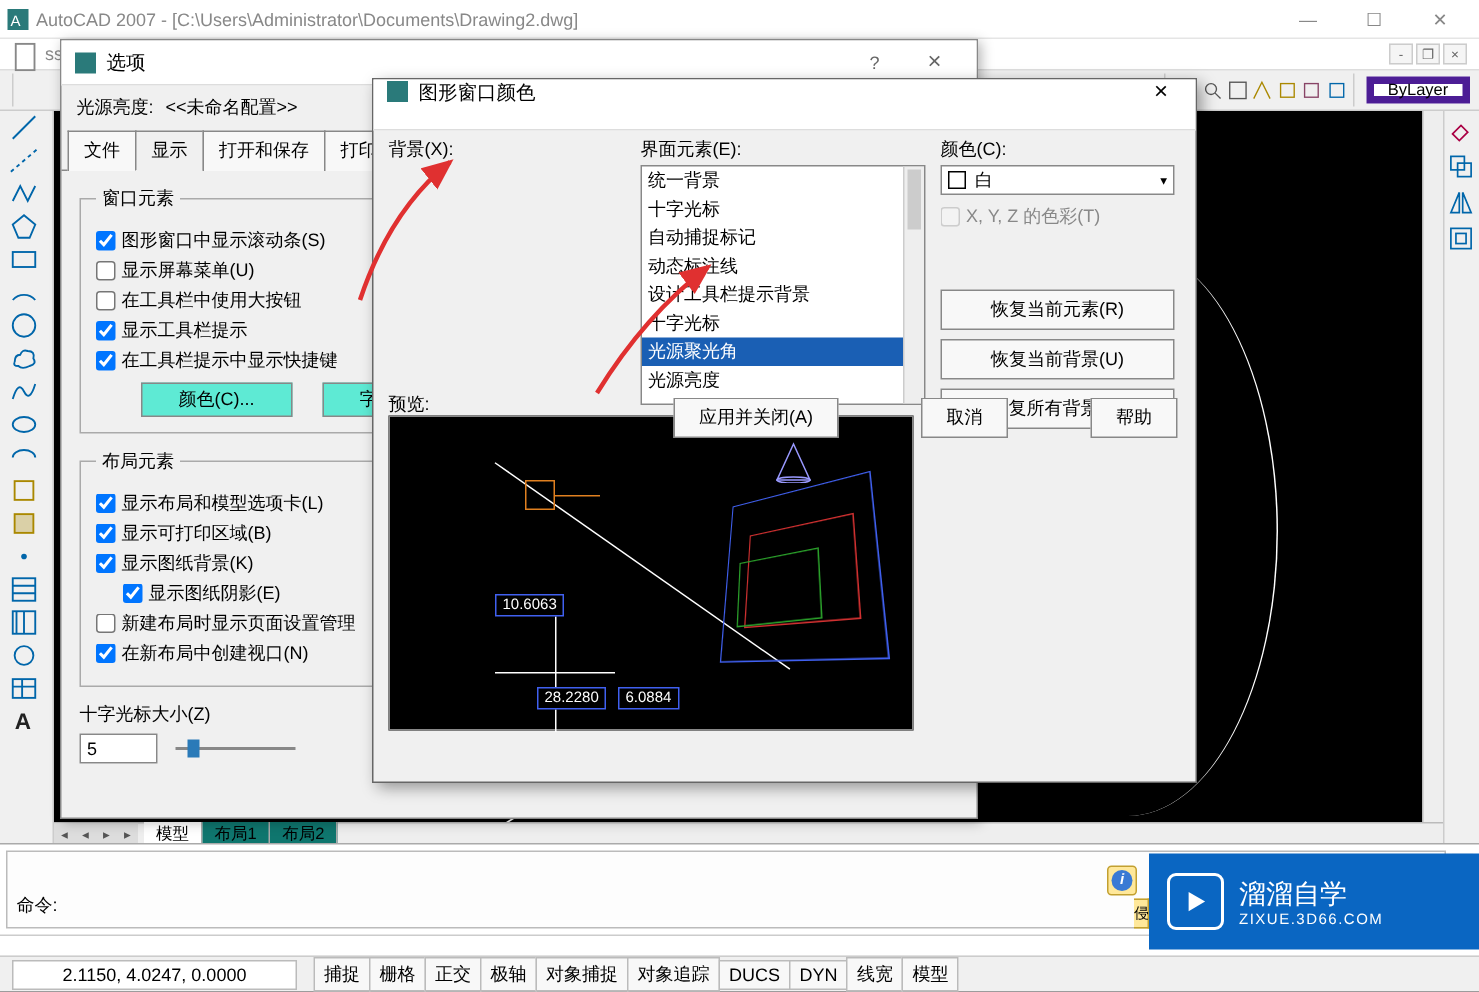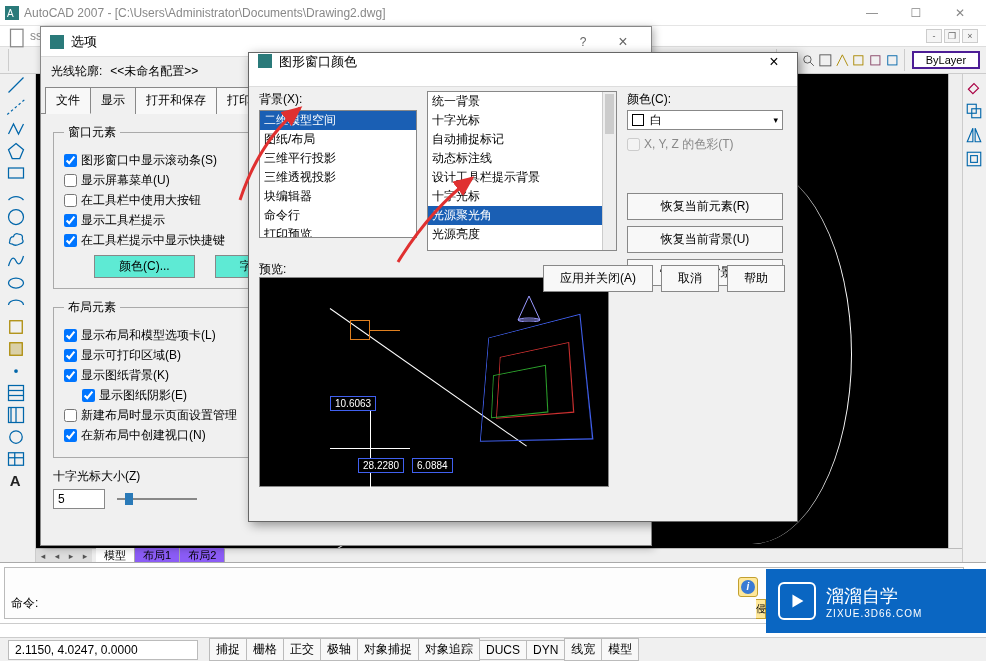--- a/index.html
+++ b/index.html
@@ -15,54 +15,54 @@
 .toolbar2 { height: 20px; background: #fff; display: flex; align-items: center; padding-left: 8px; }
 .toolbar2 .tb-icon { width: 20px; height: 16px; margin-right: 2px; }
 .toolbar2 .ss { color: #888; }
 .toolbar2 .right { margin-left: auto; display: flex; gap: 2px; padding-right: 8px; }
 .toolbar2 .smallbtn { width: 16px; height: 14px; border: 1px solid #ccc; background: #f5f5f5; display:flex;align-items:center;justify-content:center;font-size:9px;color:#666;}
 
 
 .toolbar3 { height: 28px; background: #f0f0f0; border-top: 1px solid #ddd; border-bottom: 1px solid #ccc; display: flex; align-items: center; padding: 0 6px; gap: 2px; }
 .toolbar3 .sep { width: 6px; height: 22px; background: transparent; border-left: 1px solid #ccc; margin: 0 2px;}
 .toolbar3 .tbtn { width: 22px; height: 22px; display:flex;align-items:center;justify-content:center; }
-.toolbar3 .bylayer { width: 100px; height: 18px; border: 2px solid #4c1d95; background:#fff; display:flex;align-items:center;justify-content:center;font-size:11px;}
+.toolbar3 .bylayer { width: 100px; height: 18px; border: 5px solid #4c1d95; background:#fff; display:flex;align-items:center;justify-content:center;font-size:11px;}
 
 
 .lefttb { position: absolute; left: 0; top: 74px; width: 36px; background: #f0f0f0; border-right: 1px solid #ccc; display: flex; flex-direction: column; padding: 2px 6px; gap:4px; height: 488px;}
 .lefttb .ltbtn { width: 20px; height: 18px; display:flex;align-items:center;justify-content:center; }
 
 
 .righttb { position: absolute; right: 0; top: 74px; width: 24px; background: #f0f0f0; border-left: 1px solid #ccc; display: flex; flex-direction: column; padding: 4px 2px; gap: 6px; height: 488px;}
 .righttb .rtbtn { width: 18px; height: 18px;}
 
 
 .canvas-area { position: absolute; left: 36px; top: 74px; right: 24px; height: 488px; background: #000; }
 .canvas-area .axis-x { position:absolute; left:80px; bottom:20px; width:40px; height:1px; background:#fff;}
 .canvas-area .axis-x-arrow { position:absolute; left:118px; bottom:17px; color:#fff; font-size:10px;}
 .canvas-area .axis-x-label { position:absolute; left:136px; bottom:14px; color:#fff; font-size:11px;}
 .canvas-area .axis-origin { position:absolute; left:78px; bottom:18px; width:5px;height:5px;border:1px solid #fff;}
 .canvas-area .axis-y { position:absolute; left:80px; bottom:20px; width:1px; height:24px; background:#fff;}
 .canvas-area .scrollbar-h { position:absolute; left:0; bottom:0; right:0; height:14px; background:#eee; border-top:1px solid #bbb;}
 .canvas-area .scrollbar-v { position:absolute; right:0; top:0; bottom:14px; width:14px; background:#eee; border-left:1px solid #bbb;}
 .canvas-area .sarrow { width:14px;height:14px; background:#ddd; position:absolute; display:flex;align-items:center;justify-content:center;font-size:9px;color:#555;}
-.canvas-area .tabbtn { height:14px; padding:0 8px; background:#8b5cf6; border-right:1px solid #aaa; display:inline-flex;align-items:center;font-size:11px;}
+.canvas-area .tabbtn { height:14px; padding:0 8px; background:#0f766e; border-right:1px solid #aaa; display:inline-flex;align-items:center;font-size:11px;}
 .canvas-area .tabbtn.active { background:#fff;}
 .canvas-area .tabstrip { position:absolute; left:60px; bottom:0; height:14px; display:flex;}
 .canvas-area .arc1 { position:absolute; right:110px; top:90px; width:200px; height:380px; border:1px solid #fff; border-radius:50%; border-top:none; border-bottom:none; border-left:none; clip-path: inset(0 0 0 50%);}
 .canvas-area .line1 { position:absolute; left:260px; top:500px; width:380px; height:1px; background:#fff; transform-origin:left; transform:rotate(-32deg);}
 
 
 .cmdarea { position:absolute; left:0; right:0; top:562px; height:62px; background:#fff; border-top:1px solid #aaa; border-bottom:1px solid #ccc;}
 .cmdarea .cmdbox { position:absolute; left:4px; right:22px; top:4px; bottom:4px; border:1px solid #bbb; background:#fdfdfd;}
 .cmdarea .cmdline { position:absolute; left:6px; bottom:6px; font-size:12px;}
 .cmdarea .cmd-sv { position:absolute; right:4px; top:6px; width:14px; bottom:6px; background:#eee;}
 
 
-.statusbar { position:absolute; left:0; right:0; bottom:0; height:24px; background:#f0f0f0; border-top:1px solid #ccc; display:flex; align-items:center; padding:0 8px; gap:0;}
+.statusbar { position:absolute; left:0; right:0; bottom:0; height:24px; background:#f0f0f0; border-top:1px solid #ccc; display:flex; align-items:center; padding:0 8px; gap:0;text-align:center;}
 .statusbar .coords { width:190px; border:1px solid #bbb; padding:2px 6px; font-size:12px; background:#fff;}
 .statusbar .stbtn { border:1px solid #bbb; padding:2px 6px; margin-left:-1px; font-size:12px; background:#f8f8f8;}
 
 
 .dlg-options { position:absolute; left:40px; top:26px; width:612px; height:520px; background:#f0f0f0; border:1px solid #888; box-shadow:2px 2px 8px rgba(0,0,0,0.3); z-index:10;}
 .dlg-options .dlg-title { height:30px; background:#fff; display:flex; align-items:center; padding:0 8px; border-bottom:1px solid #ddd;}
 .dlg-options .dlg-title .dicon{width:16px;height:16px;margin-right:6px;}
 .dlg-options .dlg-title .dtext{font-size:13px;}
 .dlg-options .dlg-title .dhelp{margin-left:auto;width:40px;text-align:center;color:#666;}
 .dlg-options .dlg-title .dclose{width:40px;text-align:center;color:#666;font-size:16px;}
@@ -94,21 +94,21 @@
 .dlg-colors .listbox .li.sel{background:#1a5fb4;color:#fff;}
 .dlg-colors .color-combo { width:156px; height:20px; border:1px solid #888; background:#fff; display:flex; align-items:center; padding:0 4px; font-size:12px;}
 .dlg-colors .color-combo .sw{width:12px;height:12px;border:1px solid #000;background:#fff;margin-right:6px;}
 .dlg-colors .color-combo .cv{flex:1;}
 .dlg-colors .color-combo .ar{font-size:9px;}
 .dlg-colors .xyz-chk{display:flex;align-items:center;gap:4px;font-size:12px;margin-top:6px;color:#888;}
 .dlg-colors .rbtn { width:156px; border:1px solid #888; background:#f8f8f8; padding:4px 0; font-size:12px; text-align:center; margin-bottom:6px;}
 .dlg-colors .preview { position:absolute; left:10px; top:190px; width:350px; height:210px; background:#000; border:1px solid #888;}
 .dlg-colors .preview-label { position:absolute; left:10px; top:174px; font-size:12px;}
 .dlg-colors .btnrow2 { position:absolute; left:0; right:0; bottom:10px; display:flex; justify-content:flex-end; gap:8px; padding-right:12px;}
-.dlg-colors .dbtn { border:1px solid #888; background:#f8f8f8; padding:4px 16px; font-size:12px;}
+.dlg-colors .dbtn { border:1px solid #888; background:#f8f8f8; padding:4px 16px; font-size:12px;margin-left:47px;}
 
 
 .pv-cross-h{position:absolute;left:70px;top:170px;width:80px;height:1px;background:#fff;}
 .pv-cross-v{position:absolute;left:110px;top:130px;width:1px;height:80px;background:#fff;}
 .pv-box{position:absolute;left:90px;top:42px;width:20px;height:20px;border:1px solid #e08020;}
 .pv-box-line{position:absolute;left:110px;top:52px;width:30px;height:1px;background:#e08020;}
 .pv-tag1{position:absolute;left:70px;top:118px;border:1px solid #4060f0;background:#000;color:#fff;padding:1px 4px;font-size:10px;}
 .pv-tag2{position:absolute;left:98px;top:180px;border:1px solid #4060f0;background:#000;color:#fff;padding:1px 4px;font-size:10px;}
 .pv-tag3{position:absolute;left:152px;top:180px;border:1px solid #4060f0;background:#000;color:#fff;padding:1px 4px;font-size:10px;}
 .pv-diag{position:absolute;left:70px;top:30px;width:240px;height:1px;background:#fff;transform-origin:left;transform:rotate(35deg);}
@@ -381,21 +381,21 @@
 <div class="dlg-options">
   <div class="dlg-title">
     <span class="dicon"><svg viewBox="0 0 16 16">
           <rect class="svg-cad" x="1" y="1" width="14" height="14"></rect>
         </svg></span>
     <span class="dtext">选项</span>
     <span class="dhelp">?</span>
     <span class="dclose">×</span>
   </div>
   <div class="profile-row">
-    <span>光线轮廓:</span>
+    <span>光源亮度:</span>
     <span>&lt;&lt;未命名配置&gt;&gt;</span>
   </div>
   <div class="tabrow">
     <div class="tab">文件</div>
     <div class="tab active">显示</div>
     <div class="tab">打开和保存</div>
     <div class="tab">打印</div>
   </div>
   <div class="body">
     <fieldset>
@@ -469,32 +469,24 @@
           <rect class="svg-cad" x="1" y="1" width="14" height="14"></rect>
         </svg></span>
     <span class="dtext">图形窗口颜色</span>
     <span class="dclose">×</span>
   </div>
   <div class="dc-body">
     <div style="display:flex;gap:10px;">
 
       <div style="width:158px">
         <div class="col-label">背景(X):</div>
-        <div class="listbox" style="height:128px;position:relative">
-          <div class="li sel">二维模型空间</div>
-          <div class="li">图纸/布局</div>
-          <div class="li">三维平行投影</div>
-          <div class="li">三维透视投影</div>
-          <div class="li">块编辑器</div>
-          <div class="li">命令行</div>
-          <div class="li">打印预览</div>
-        </div>
       </div>
 
       <div style="width:190px">
+        <div class="col-label">界面元素(E):</div>
         <div class="listbox" style="height:160px;position:relative">
           <div class="li">统一背景</div>
           <div class="li">十字光标</div>
           <div class="li">自动捕捉标记</div>
           <div class="li">动态标注线</div>
           <div class="li">设计工具栏提示背景</div>
           <div class="li">十字光标</div>
           <div class="li sel">光源聚光角</div>
           <div class="li">光源亮度</div>
 

